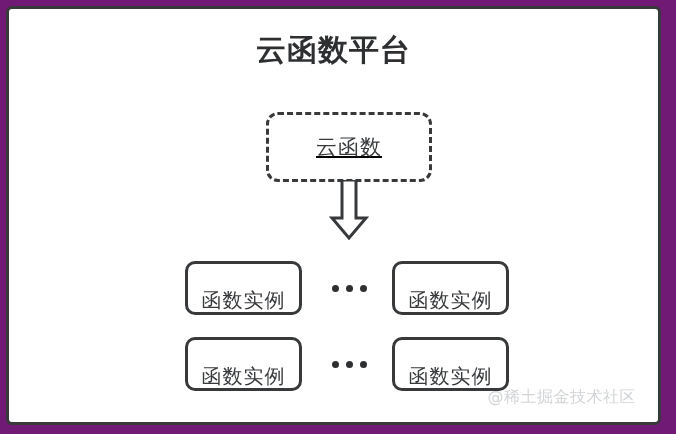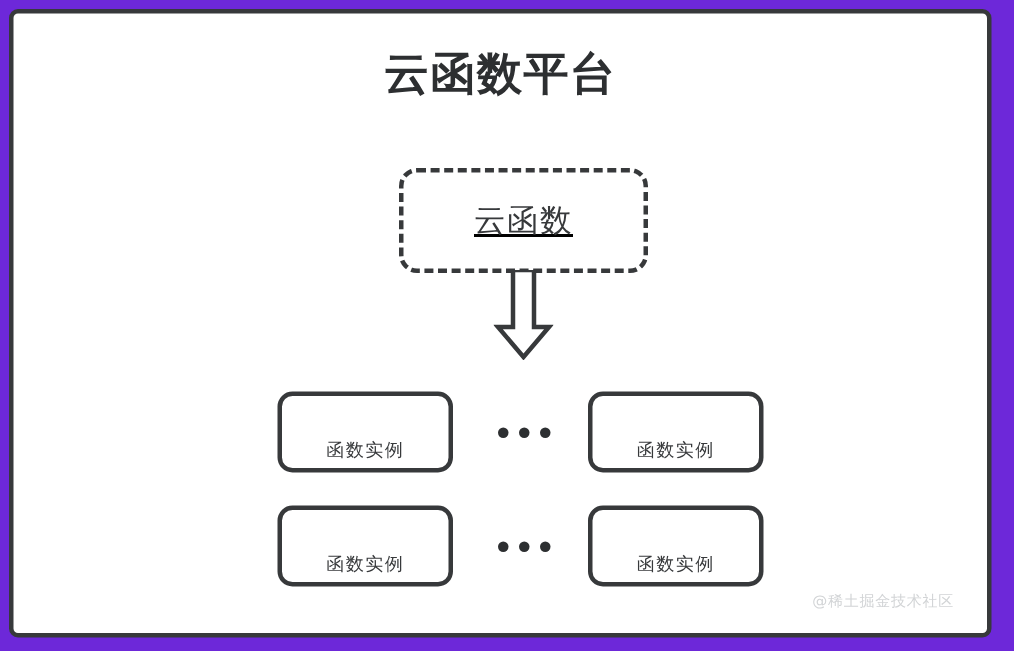--- a/index.html
+++ b/index.html
@@ -11,21 +11,21 @@
     width: 676px;
     height: 434px;
     font-family: "DejaVu Sans", "Liberation Sans", sans-serif;
     overflow: hidden;
   }
 
   #canvas {
     position: relative;
     width: 676px;
     height: 434px;
-    background: #6d28d9;
+    background: #701a75;
   }
 
   
   .platform-box {
     position: absolute;
     left: 6px;
     top: 6px;
     width: 655px;
     height: 419px;
     box-sizing: border-box;
@@ -98,21 +98,21 @@
     border-radius: 10px;
     background: #ffffff;
     display: flex;
     align-items: center;
     justify-content: center;
   }
   .instance-box.left  { left: 176px; }
   .instance-box.right { left: 383px; }
 
   .instance-label {
-    font-size: 12px;
+    font-size: 20px;
     color: #37393b;
     letter-spacing: 1px;
     white-space: nowrap;
     margin-top: 24px;
   }
 
   .ellipsis-group {
     position: absolute;
     left: 312px;
     top: 0;
@@ -127,21 +127,21 @@
     width: 7px;
     height: 7px;
     border-radius: 50%;
     background: #2d2f31;
   }
 
   .watermark {
     position: absolute;
     right: 22px;
     bottom: 14px;
-    font-size: 10px;
+    font-size: 16px;
     color: #d2d4d6;
     letter-spacing: 0.5px;
     white-space: nowrap;
   }
 </style>
 </head>
 <body>
 
 <div id="canvas">
 

